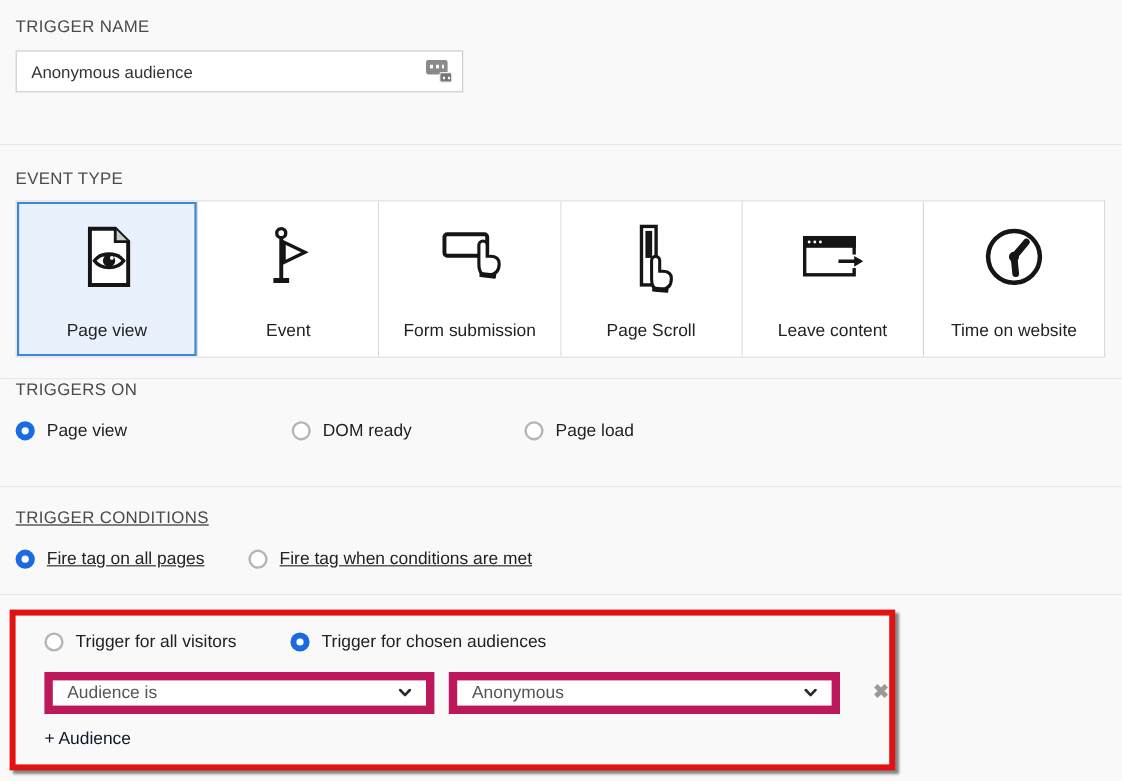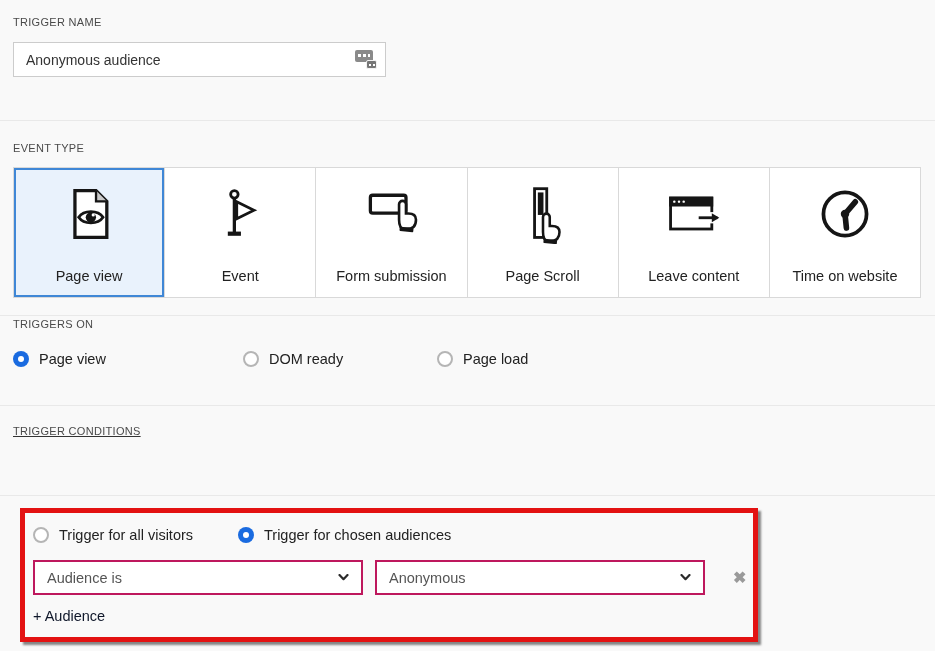--- a/index.html
+++ b/index.html
@@ -2,21 +2,21 @@
 <html><head>
 <meta charset="utf-8">
 <style>
   html,body{margin:0;padding:0;background:#fff;}
   .app{
     width:935px;height:651px;background:#f9f9f9;position:relative;overflow:hidden;
     font-family:"Liberation Sans", sans-serif;color:#333;box-sizing:border-box;
   }
   .section{box-sizing:border-box;padding-left:13px;padding-right:14px;}
   .sec-border{border-top:1px solid #e9e9e9;}
-  .sec-label{font-size:11px;color:#4a4a4a;letter-spacing:.3px;line-height:12px;}
+  .sec-label{font-size:14px;color:#4a4a4a;letter-spacing:.3px;line-height:12px;}
 
   
   #sec1{height:120px;padding-top:16px;}
   .name-input-wrap{
     margin-top:14px;width:373px;height:35px;background:#fff;border:1px solid #ccc;
     box-sizing:border-box;display:flex;align-items:center;padding:0 8px 0 12px;
   }
   .name-input{flex:1;border:none;outline:none;background:transparent;font-family:"Liberation Sans",sans-serif;
     font-size:14px;color:#333;padding:0;}
   .ext-icon{position:relative;width:22px;height:19px;flex:none;cursor:pointer;}
@@ -49,27 +49,27 @@
   #sec3{height:90px;padding-top:2px;}
   #sec4{height:90px;padding-top:19px;text-decoration:underline;}
   #sec3 .radio-row, #sec4 .radio-row{margin-top:21px;}
   #sec3 .radio-opt:nth-child(1){width:190px;}
   #sec3 .radio-opt:nth-child(2){width:194px;margin-left:40px;}
   #sec4 .radio-opt:nth-child(1){width:194px;}
 
   
   #sec5{height:156px;padding-left:0;padding-right:0;}
   .annotation-box{
-    margin:12px 0 0 20px;width:738px;height:134px;box-sizing:border-box;
+    margin:12px 0 0 8px;width:738px;height:134px;box-sizing:border-box;
     border:5px solid #e31212;box-shadow:3px 3px 2px rgba(55,55,55,.6);
-    padding:14px 0 0 8px;
+    padding:14px 0 0 24px;
   }
   .annotation-box .radio-opt:nth-child(1){width:205px;}
   .selects-row{display:flex;align-items:center;margin-top:17px;}
-  .select-box{width:330px;height:35px;background:#fff;border:2px solid #be185d;box-sizing:border-box;
+  .select-box{width:330px;height:35px;background:#fff;border:7px solid #be185d;box-sizing:border-box;
     display:flex;align-items:center;padding:0 12px;cursor:pointer;}
   .select-box + .select-box{margin-left:12px;justify-content:space-between;}
   .select-box .s-value{font-size:14.5px;color:#555;}
   .select-box .chev{margin-left:auto;display:flex;}
   .remove-btn{margin-left:28px;color:#9a9a9a;font-size:16px;font-weight:bold;cursor:pointer;line-height:1;}
   .add-link{display:inline-block;margin-top:13px;font-size:14.5px;color:#0f172a;cursor:pointer;text-decoration:none;}
 </style>
 </head>
 <body>
 
@@ -188,20 +188,30 @@
       </div>
       <div class="radio-opt">
         <span class="radio"></span>
         <span class="r-label">Page load</span>
       </div>
     </div>
   </div>
 
   <div class="section sec-border" id="sec4">
     <div class="sec-label">TRIGGER CONDITIONS</div>
+    <div class="radio-row">
+      <div class="radio-opt">
+        <span class="radio on"></span>
+        <span class="r-label">Fire tag on all pages</span>
+      </div>
+      <div class="radio-opt">
+        <span class="radio"></span>
+        <span class="r-label">Fire tag when conditions are met</span>
+      </div>
+    </div>
   </div>
 
   <div class="section sec-border" id="sec5">
     <div class="annotation-box">
 
       <div class="radio-row">
         <div class="radio-opt">
           <span class="radio"></span>
           <span class="r-label">Trigger for all visitors</span>
         </div>

